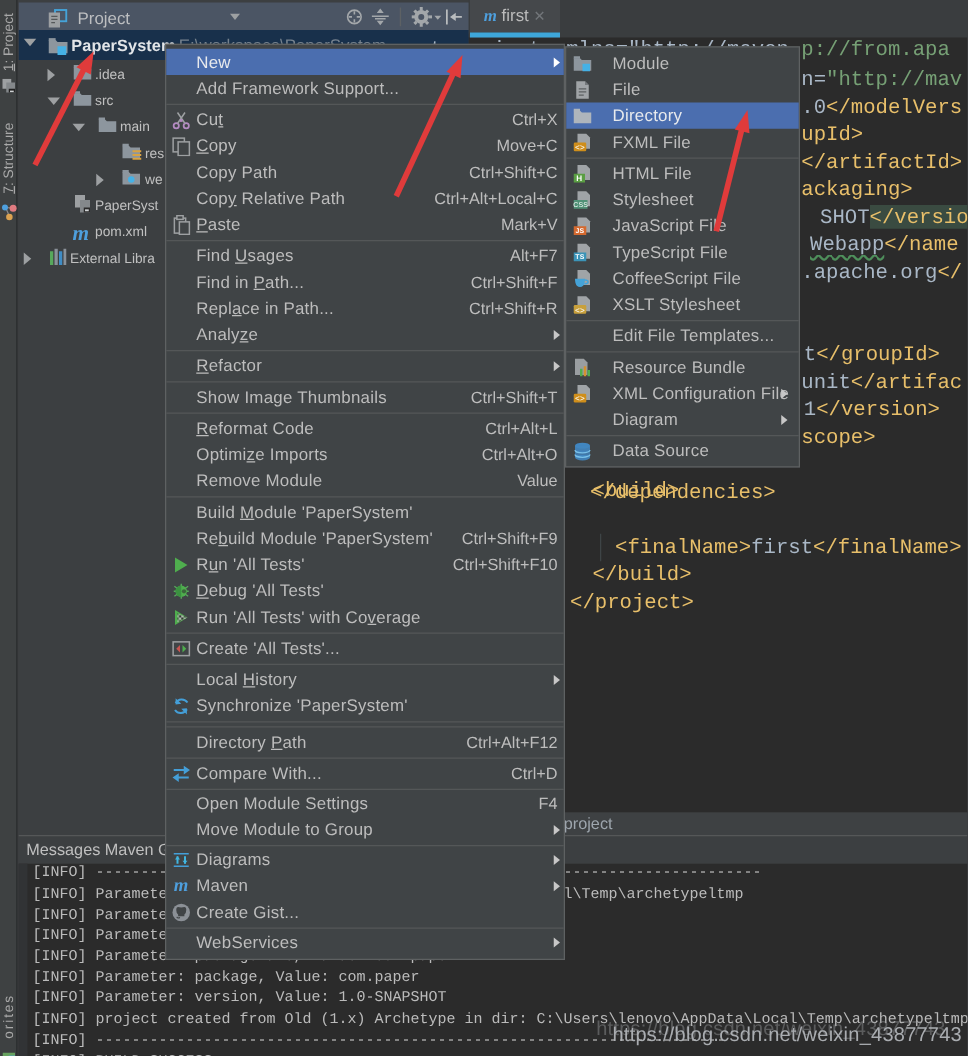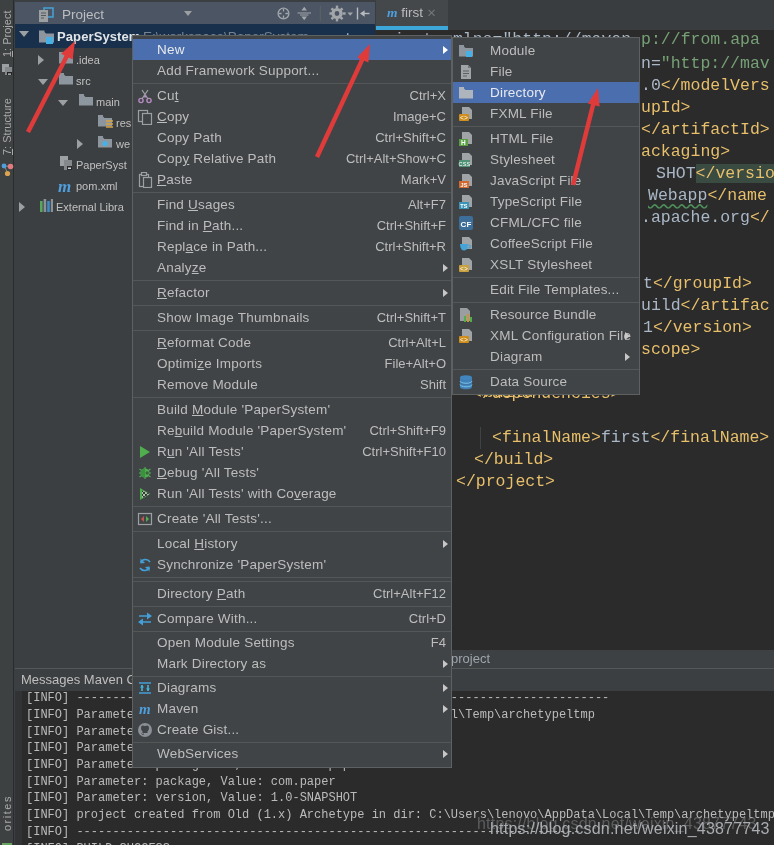--- a/index.html
+++ b/index.html
@@ -61,21 +61,21 @@
 <div class="cl" style="left:344px;top:29px"><span class="w">t project xmlns="http://maven </span><span class="g">p://from.apa</span></div>
 <div class="cl" style="left:641px;top:53px"><span class="w">n=</span><span class="g">"http://mav</span></div>
 <div class="cl" style="left:641px;top:75px"><span class="w">.0</span><span class="y">&lt;/modelVers</span></div>
 <div class="cl" style="left:641px;top:97px"><span class="y">upId&gt;</span></div>
 <div class="cl" style="left:641px;top:119px"><span class="y">&lt;/artifactId&gt;</span></div>
 <div class="cl" style="left:641px;top:141px"><span class="y">ackaging&gt;</span></div>
 <div class="cl" style="left:656px;top:163px"><span class="w">SHOT</span><span class="y" style="background:#3a4b41">&lt;/version</span></div>
 <div class="cl" style="left:648px;top:185px"><span class="w" style="text-decoration:underline wavy #4e8f5b;text-underline-offset:3px">Webapp</span><span class="y">&lt;/name</span></div>
 <div class="cl" style="left:641px;top:207px"><span class="w">.apache.org</span><span class="y">&lt;/</span></div>
 <div class="cl" style="left:643px;top:273px"><span class="w">t</span><span class="y">&lt;/groupId&gt;</span></div>
-<div class="cl" style="left:641px;top:295px"><span class="w">uild</span><span class="y">&lt;/artifac</span></div>
+<div class="cl" style="left:641px;top:295px"><span class="w">unit</span><span class="y">&lt;/artifac</span></div>
 <div class="cl" style="left:643px;top:317px"><span class="w">1</span><span class="y">&lt;/version&gt;</span></div>
 <div class="cl" style="left:641px;top:339px"><span class="y">scope&gt;</span></div>
 <div class="cl" style="left:472px;top:383px"><span class="y">&lt;/dependencies&gt;</span></div>
 <div class="cl" style="left:474px;top:382px"><span class="y">&lt;build&gt;</span></div>
 <div class="cl" style="left:492px;top:427px"><span class="y">&lt;finalName&gt;</span><span class="w">first</span><span class="y">&lt;/finalName&gt;</span></div>
 <div class="cl" style="left:474px;top:449px"><span class="y">&lt;/build&gt;</span></div>
 <div class="cl" style="left:456px;top:471px"><span class="y">&lt;/project&gt;</span></div>
 <div class="abs" style="left:480px;top:427px;width:1px;height:22px;background:#3e4446"></div>
 </div>
 
@@ -234,43 +234,43 @@
           <g stroke="#9da0a2" stroke-width="1.2" fill="none">
             <path d="M5 10.8 L11 2 M11 10.8 L5 2"></path>
           </g>
           <rect x="6.9" y="7.3" width="2.2" height="2.2" fill="#b48ac2"></rect>
         </svg></span>Cu<u>t</u><span class="sc">Ctrl+X</span></div>
 <div class="mi"><span class="ic"><svg width="16" height="16">
           <g fill="none" stroke="#9da0a2" stroke-width="1.2">
             <rect x="1.5" y="1.5" width="9" height="11"></rect>
             <rect x="5.5" y="4.5" width="9" height="11" fill="#404446"></rect>
           </g>
-        </svg></span><u>C</u>opy<span class="sc">Image+C</span></div>
+        </svg></span><u>C</u>opy<span class="sc">Move+C</span></div>
 <div class="mi">Copy Path<span class="sc">Ctrl+Shift+C</span></div>
-<div class="mi">Cop<u>y</u> Relative Path<span class="sc">Ctrl+Alt+Show+C</span></div>
+<div class="mi">Cop<u>y</u> Relative Path<span class="sc">Ctrl+Alt+Local+C</span></div>
 <div class="mi"><span class="ic"><svg width="16" height="16">
           <g fill="none" stroke="#9da0a2" stroke-width="1.2">
             <rect x="2.5" y="2.5" width="9" height="12"></rect>
             <rect x="4.5" y="0.5" width="5" height="3" fill="#404446"></rect>
             <rect x="6.5" y="5.5" width="8" height="10" fill="#404446"></rect>
           </g>
         </svg></span><u>P</u>aste<span class="sc">Mark+V</span></div>
 <div class="sep"></div>
 <div class="mi">Find <u>U</u>sages<span class="sc">Alt+F7</span></div>
 <div class="mi">Find in <u>P</u>ath...<span class="sc">Ctrl+Shift+F</span></div>
 <div class="mi">Repl<u>a</u>ce in Path...<span class="sc">Ctrl+Shift+R</span></div>
 <div class="mi">Analy<u>z</u>e<span class="arr"></span></div>
 <div class="sep"></div>
 <div class="mi"><u>R</u>efactor<span class="arr"></span></div>
 <div class="sep"></div>
 <div class="mi">Show Image Thumbnails<span class="sc">Ctrl+Shift+T</span></div>
 <div class="sep"></div>
 <div class="mi"><u>R</u>eformat Code<span class="sc">Ctrl+Alt+L</span></div>
-<div class="mi">Optimi<u>z</u>e Imports<span class="sc">File+Alt+O</span></div>
-<div class="mi">Remove Module<span class="sc">Shift</span></div>
+<div class="mi">Optimi<u>z</u>e Imports<span class="sc">Ctrl+Alt+O</span></div>
+<div class="mi">Remove Module<span class="sc">Value</span></div>
 <div class="sep"></div>
 <div class="mi">Build <u>M</u>odule 'PaperSystem'</div>
 <div class="mi">Re<u>b</u>uild Module 'PaperSystem'<span class="sc">Ctrl+Shift+F9</span></div>
 <div class="mi"><span class="ic"><svg width="16" height="16">
           <path d="M3 2 L13 8 L3 14 Z" fill="#4fae4e"></path>
         </svg></span>R<u>u</u>n 'All Tests'<span class="sc">Ctrl+Shift+F10</span></div>
 <div class="mi"><span class="ic"><svg width="16" height="16">
           <g stroke="#57a85c" stroke-width="1.1" fill="none">
             <path d="M8 2 V14 M2.5 4 L13.5 12 M13.5 4 L2.5 12 M2 8 H14"></path>
           </g>
@@ -311,21 +311,21 @@
 <div class="mi">Directory <u>P</u>ath<span class="sc">Ctrl+Alt+F12</span></div>
 <div class="sep"></div>
 <div class="mi"><span class="ic"><svg width="16" height="16">
           <g stroke="#449fd8" stroke-width="1.5" fill="none">
             <path d="M2 5 H11 M14 11 H5"></path>
           </g>
           <path d="M10 1.5 L15 5 L10 8.5 Z M6 7.5 L1 11 L6 14.5 Z" fill="#449fd8"></path>
         </svg></span>Compare With...<span class="sc">Ctrl+D</span></div>
 <div class="sep" style="height:3px"></div>
 <div class="mi" id="om">Open Module Settings<span class="sc">F4</span></div>
-<div class="mi">Mark Directory as<span class="arr"></span></div>
+<div class="mi">Move Module to Group<span class="arr"></span></div>
 <div class="sep" style="height:3px"></div>
 <div class="mi"><span class="ic"><svg width="16" height="16">
           <g stroke="#449fd8" stroke-width="1.3" fill="none">
             <path d="M2 3 H14 M2 13 H14"></path>
           </g>
           <path d="M5 5 L5 11 M11 11 L11 5" stroke="#40b6e0" stroke-width="1.6"></path>
           <path d="M5 5 L3 7.5 L7 7.5 Z" fill="#40b6e0"></path>
           <path d="M11 11 L9 8.5 L13 8.5 Z" fill="#40b6e0"></path>
         </svg></span>Diagrams<span class="arr"></span></div>
 <div class="mi"><span class="ic" style="color:#4e9fdd;font-style:italic;font-weight:bold;font-size:15px;font-family:'Liberation Serif',serif;line-height:16px;text-align:center">m</span>Maven<span class="arr"></span></div>
@@ -374,24 +374,20 @@
           <path d="M4 1 H11 L14 4 V13 H4 Z" fill="#a0a4a7"></path>
           <rect x="1" y="8" width="10" height="7" fill="#d4692f"></rect>
           <text x="6" y="13.5" font-size="5.5" fill="#fff" text-anchor="middle" font-family="Liberation Sans" font-weight="bold">JS</text>
         </svg></span>JavaScript File</div>
 <div class="smi"><span class="ic"><svg width="16" height="16">
           <path d="M4 1 H11 L14 4 V13 H4 Z" fill="#a0a4a7"></path>
           <rect x="1" y="8" width="10" height="7" fill="#3b94b8"></rect>
           <text x="6" y="13.5" font-size="5.5" fill="#fff" text-anchor="middle" font-family="Liberation Sans" font-weight="bold">TS</text>
         </svg></span>TypeScript File</div>
 <div class="smi"><span class="ic"><svg width="16" height="16">
-          <rect x="1" y="1" width="14" height="14" rx="2" fill="#3d6e99"></rect>
-          <text x="8" y="11.5" font-size="8" fill="#fff" text-anchor="middle" font-family="Liberation Sans" font-weight="bold">CF</text>
-        </svg></span>CFML/CFC file</div>
-<div class="smi"><span class="ic"><svg width="16" height="16">
           <path d="M4 1 H11 L14 4 V13 H4 Z" fill="#a0a4a7"></path>
           <path d="M2 8 H10 Q10 12 8.5 13.5 Q7.5 14.5 6 14.5 Q4.5 14.5 3.5 13.5 Q2 12 2 8 Z" fill="#45a3d8"></path>
           <path d="M10 9 Q12.5 9 12.5 10.5 Q12.5 12 9.5 12" fill="none" stroke="#45a3d8" stroke-width="1.2"></path>
         </svg></span>CoffeeScript File</div>
 <div class="smi"><span class="ic"><svg width="16" height="16">
           <path d="M4 1 H11 L14 4 V13 H4 Z" fill="#a0a4a7"></path>
           <rect x="1" y="8" width="10" height="7" rx="1" fill="#c8a03c"></rect>
           <text x="6" y="14" font-size="6.5" fill="#fff" text-anchor="middle" font-family="Liberation Sans">&lt;&gt;</text>
         </svg></span>XSLT Stylesheet</div>
 <div class="sep"></div>

